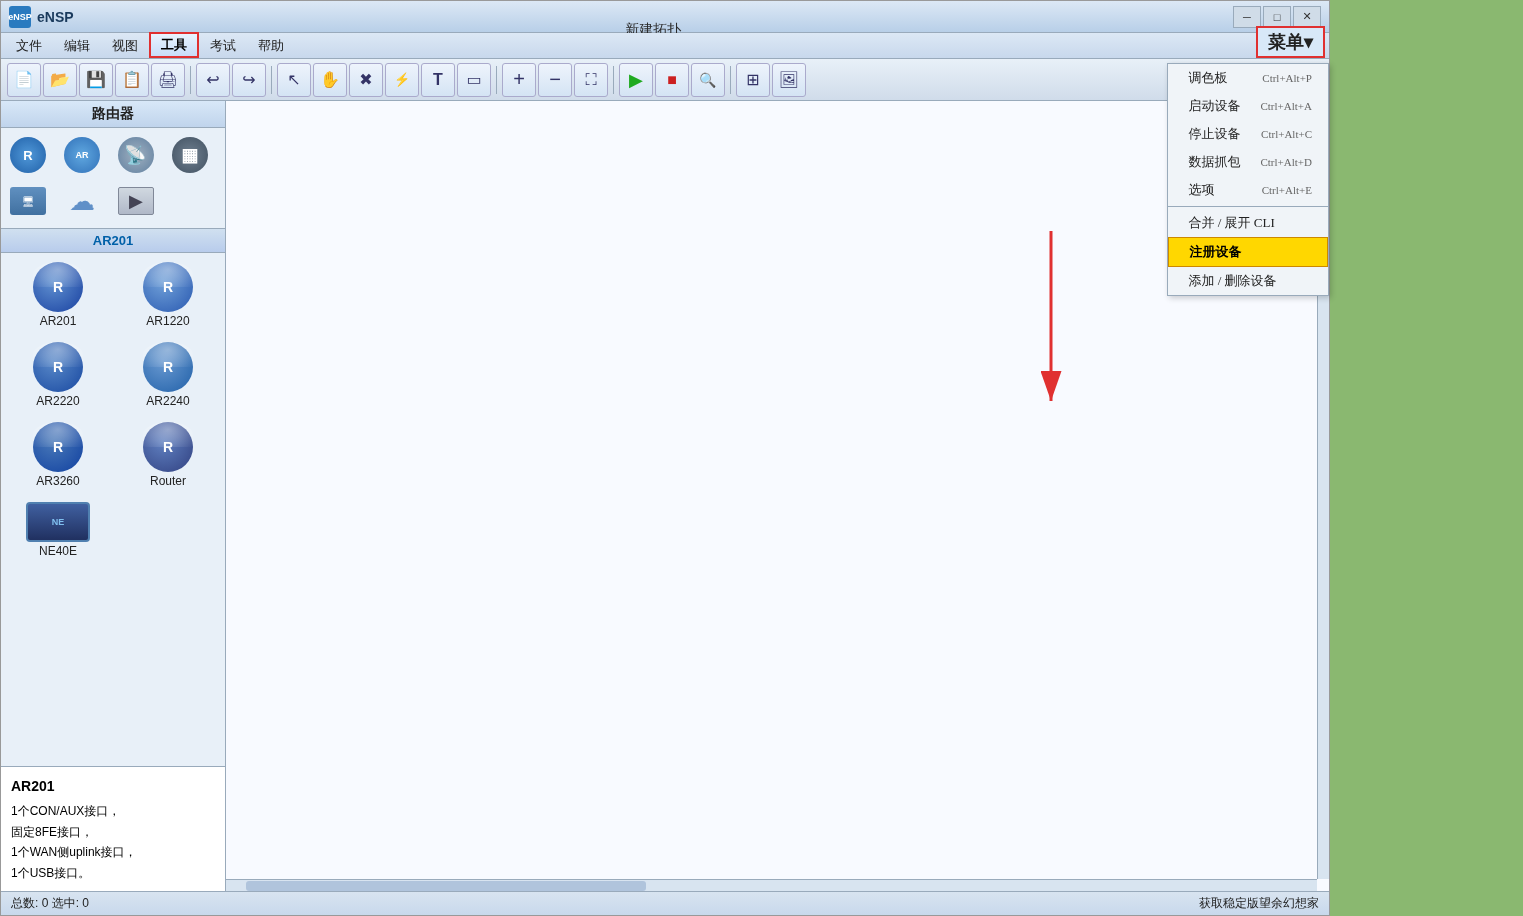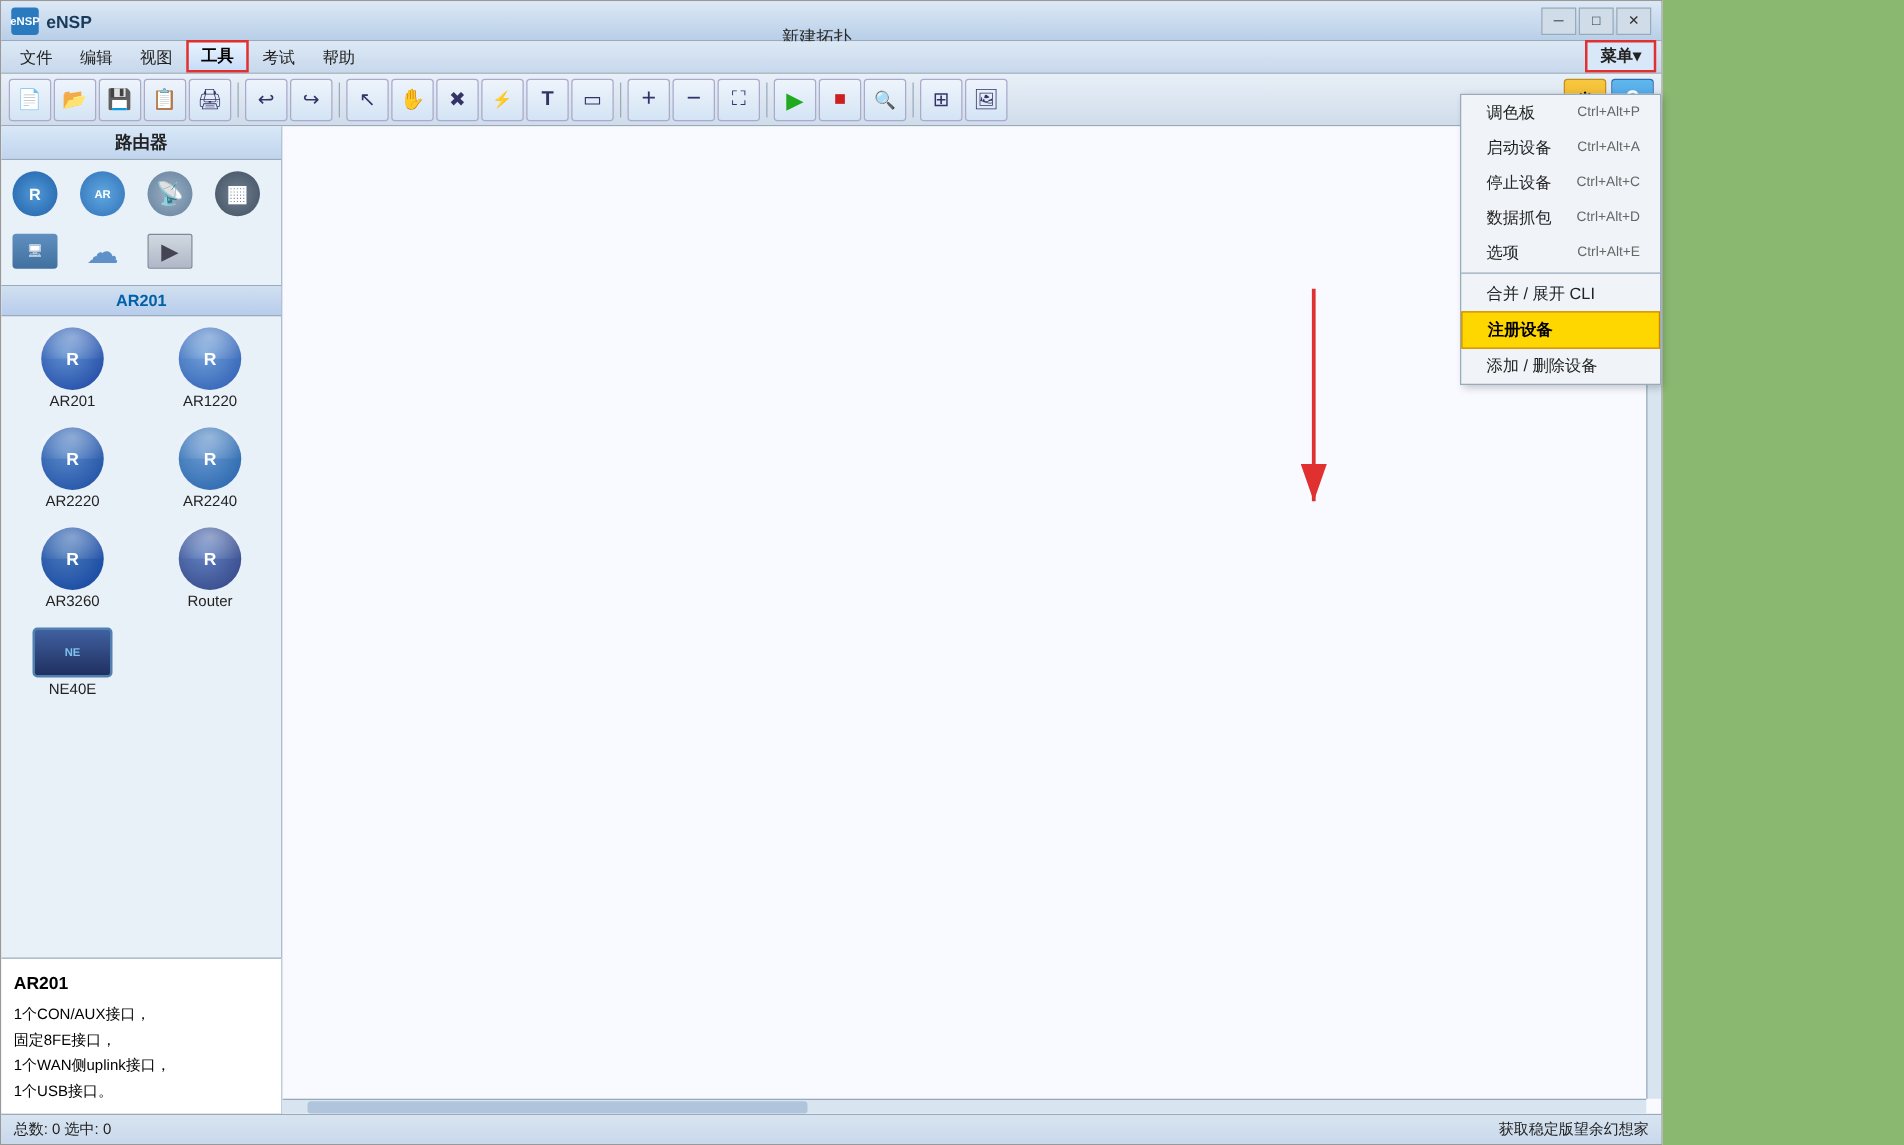--- a/index.html
+++ b/index.html
@@ -495,23 +495,23 @@
     </div>
 
     <div class="menu-bar">
       <div class="menu-item">文件</div>
       <div class="menu-item">编辑</div>
       <div class="menu-item">视图</div>
       <div class="menu-item tools-menu-active">工具</div>
       <div class="menu-item">考试</div>
       <div class="menu-item">帮助</div>
 
-      <div style="margin-left: auto; padding: 2px 10px; font-size:13px; color:#222; border: 2px solid #e03030; background: #d8e8f8; font-weight:bold; cursor:pointer;">菜单▾</div>
-
-      <div class="dropdown-container" style="top:42px; right:0; position:absolute;">
+      <div style="margin-left: auto; padding: 2px 10px; font-size:18px; color:#222; border: 2px solid #e03030; background: #d8e8f8; font-weight:bold; cursor:pointer;">菜单▾</div>
+
+      <div class="dropdown-container" style="top:30px; right:0; position:absolute;font-family:Liberation Serif, serif;">
         <div class="dropdown-menu">
           <div class="dropdown-item">
             <span>调色板</span>
             <span class="shortcut-hint">Ctrl+Alt+P</span>
           </div>
           <div class="dropdown-item">
             <span>启动设备</span>
             <span class="shortcut-hint">Ctrl+Alt+A</span>
           </div>
           <div class="dropdown-item">

